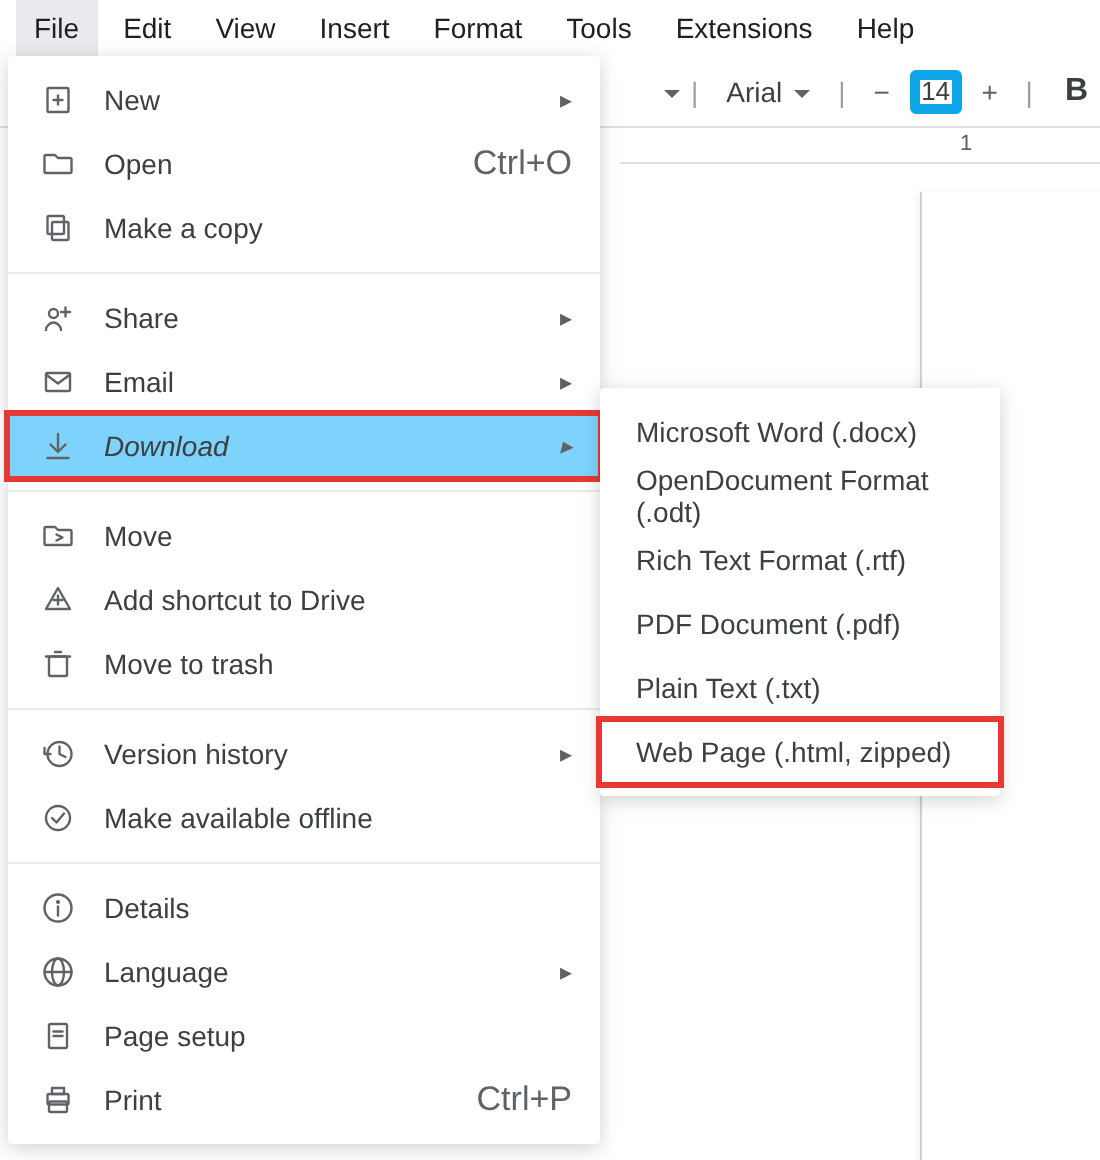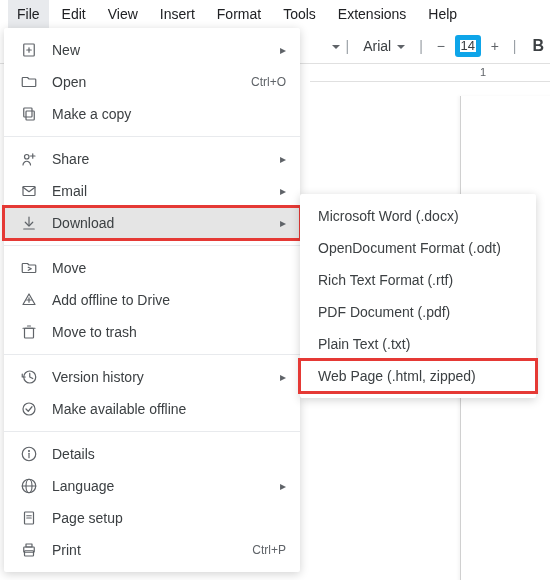--- a/index.html
+++ b/index.html
@@ -84,44 +84,44 @@
     box-shadow: 0 2px 10px rgba(0,0,0,0.18);
     border-radius: 2px;
     padding: 6px 0;
   }
   .file-panel {
     top: 28px; left: 4px;
     width: 296px;
   }
   .download-panel {
     top: 194px; left: 300px;
-    width: 236px;
+    width: 200px;
   }
   .row {
     display: flex;
     align-items: center;
     height: 32px;
     padding: 0 14px;
     font-size: 14px;
     color: #3c4043;
     cursor: default;
     position: relative;
     justify-content: space-between;
   }
-  .row.hover { background: #e5e5e5; }
+  .row.hover { background: #7dd3fc; font-style: italic; }
   .row .icon {
     width: 22px;
     display: inline-flex;
     align-items: center;
     justify-content: center;
     margin-right: 12px;
     color: #5f6368;
   }
   .row .label { flex: 1; }
-  .row .shortcut { color: #5f6368; font-size: 12px; }
+  .row .shortcut { color: #5f6368; font-size: 17px; }
   .row .chev { color: #5f6368; font-size: 12px; }
   .divider {
     height: 1px;
     background: #e8eaed;
     margin: 6px 0;
   }
   .highlight-red {
     outline: 3px solid #e53935;
     outline-offset: -1px;
   }
@@ -255,21 +255,21 @@
   </div>
 
   <div class="row">
     <span class="icon">
       <svg viewBox="0 0 24 24">
           <polygon points="12 4 20 18 4 18"></polygon>
           <line x1="12" y1="9" x2="12" y2="15"></line>
           <line x1="9" y1="12" x2="15" y2="12"></line>
         </svg>
     </span>
-    <span class="label">Add offline to Drive</span>
+    <span class="label">Add shortcut to Drive</span>
   </div>
 
   <div class="row">
     <span class="icon">
       <svg viewBox="0 0 24 24">
           <rect x="6" y="7" width="12" height="13" rx="1"></rect>
           <line x1="4" y1="7" x2="20" y2="7"></line>
           <line x1="10" y1="4" x2="14" y2="4"></line>
         </svg>
     </span>

